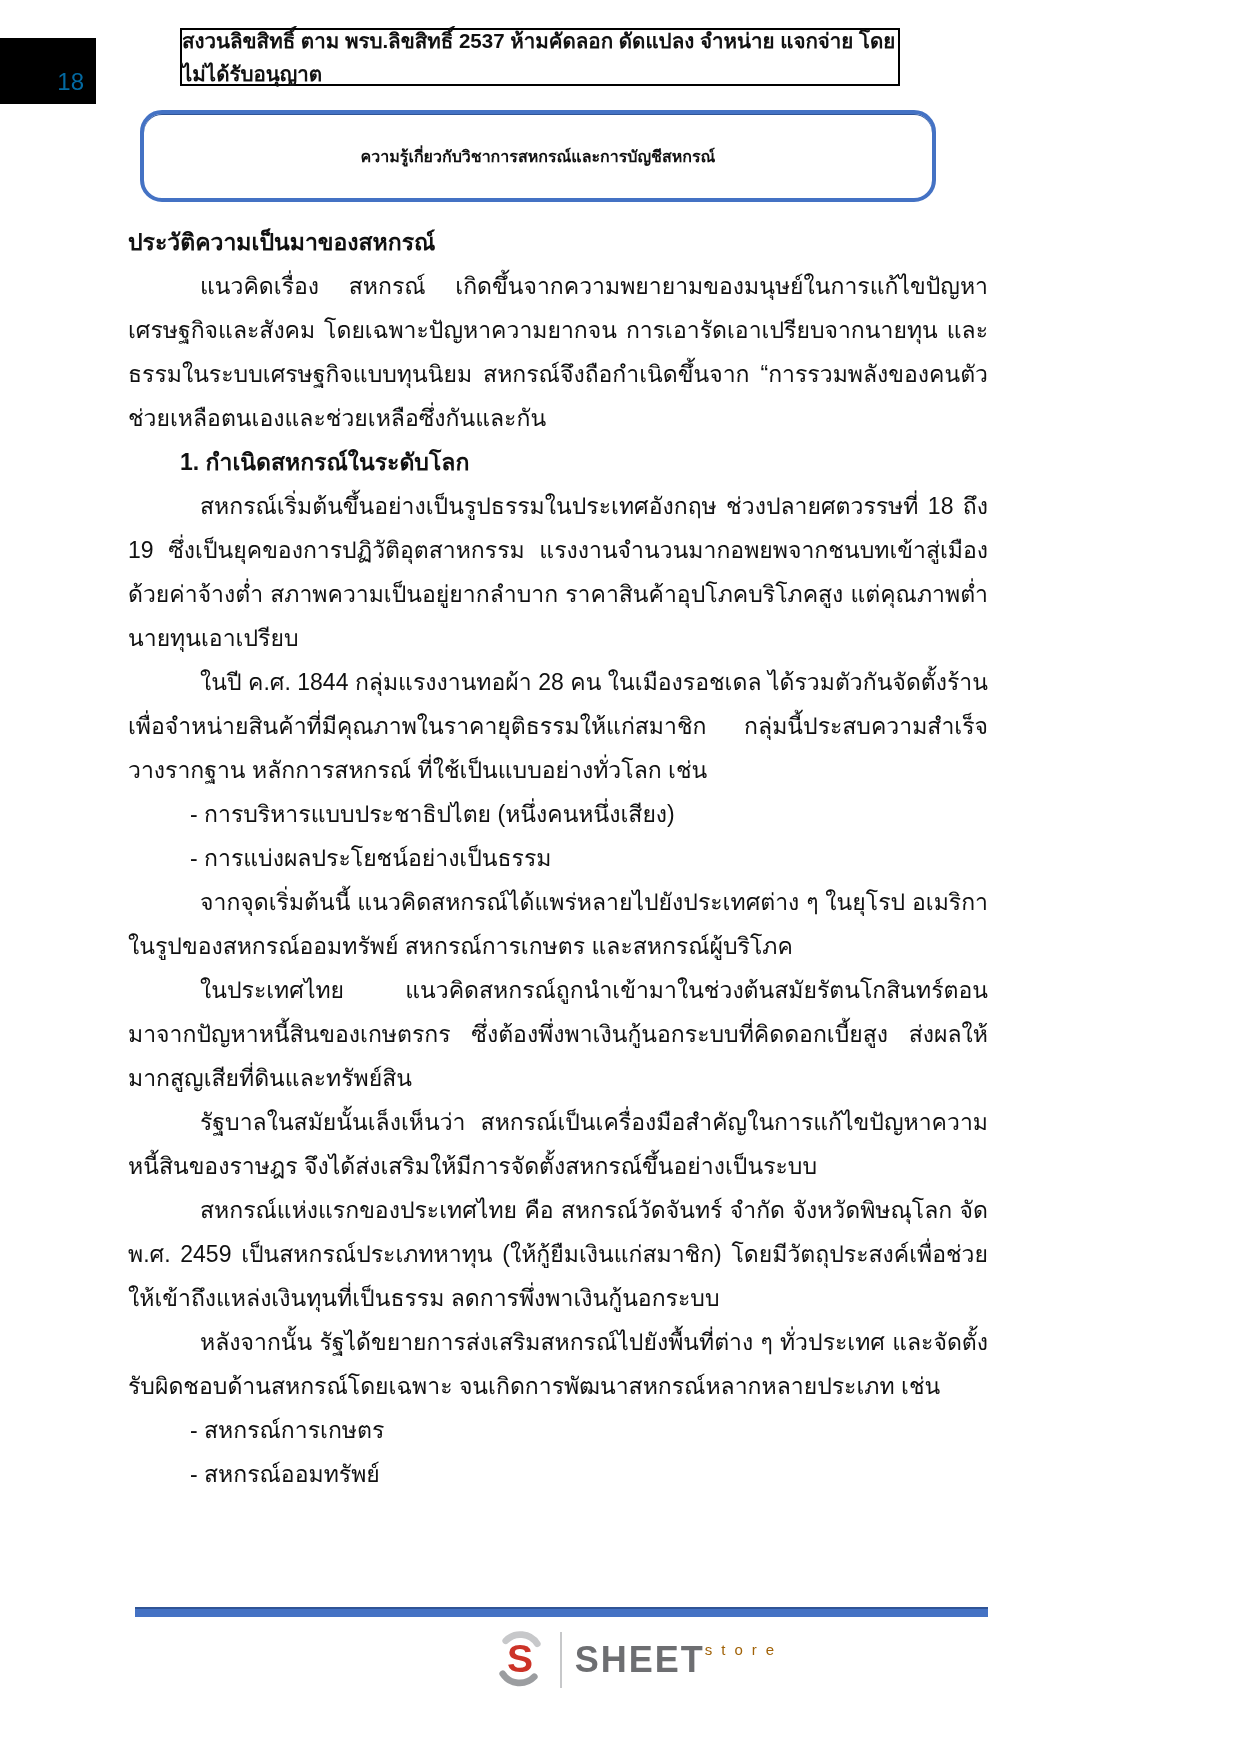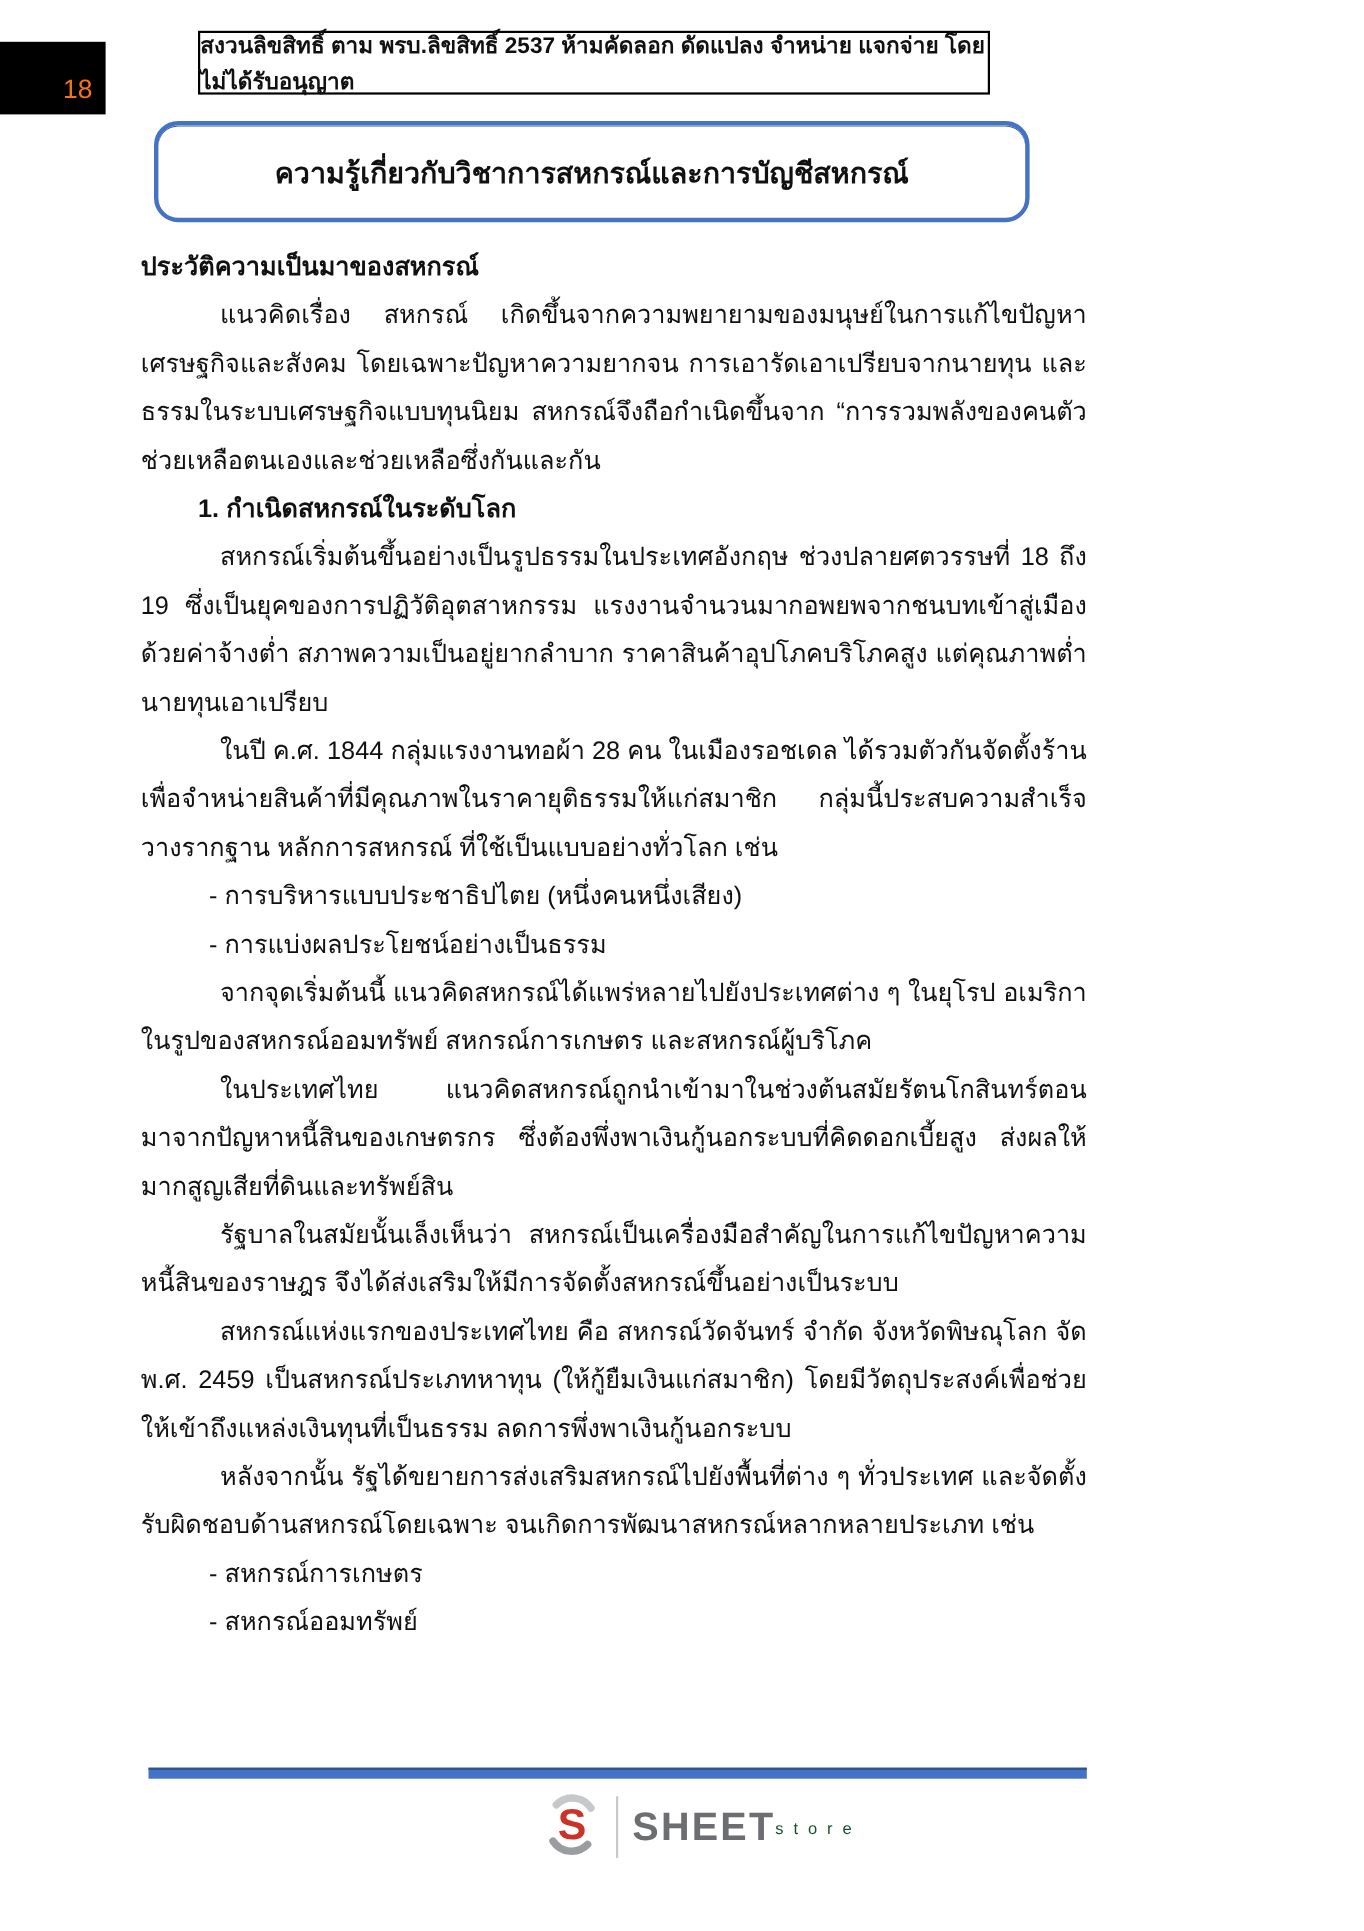--- a/index.html
+++ b/index.html
@@ -12,21 +12,21 @@
     font-family: "Liberation Sans", sans-serif;
     color: #111111;
   }
 
   
   .page-number-box {
     position: absolute;
     left: 0; top: 38px;
     width: 96px; height: 66px;
     background: #000000;
-    color: #f97316;
+    color: #0369a1;
     display: flex;
     align-items: center;
     justify-content: flex-end;
     box-sizing: border-box;
     padding: 22px 12px 0 0;
     font-size: 24px;
   }
   .copyright-box {
     position: absolute;
     left: 180px; top: 28px;
@@ -49,21 +49,21 @@
     border-radius: 22px;
     box-sizing: border-box;
     display: flex;
     align-items: center;
     justify-content: center;
     background: #ffffff;
     box-shadow: 0 1px 0 #2f5496 inset;
   }
   .title-text {
     font-weight: bold;
-    font-size: 26px;
+    font-size: 16px;
   }
 
   
   .document-body {
     position: absolute;
     left: 128px; top: 220px;
     width: 860px;
   }
   .document-body .heading,
   .document-body .line,
@@ -111,24 +111,24 @@
   .logo-textblock { display: flex; flex-direction: row; }
   .logo-wordmark {
     font-size: 36px;
     font-weight: bold;
     color: #6d6e71;
     letter-spacing: 2px;
     line-height: 1;
   }
   .logo-store {
     font-size: 15px;
-    color: #14532d;
+    color: #a16207;
     letter-spacing: 9px;
     line-height: 1;
-    margin-top: 12px;
+    margin-top: 0;
   }
 </style>
 </head>
 <body>
 
 <div class="page-number-box">
   <span>18</span>
 </div>
 <div class="copyright-box">
   <span>สงวนลิขสิทธิ์ ตาม พรบ.ลิขสิทธิ์ 2537 ห้ามคัดลอก ดัดแปลง จำหน่าย แจกจ่าย โดยไม่ได้รับอนุญาต</span>

